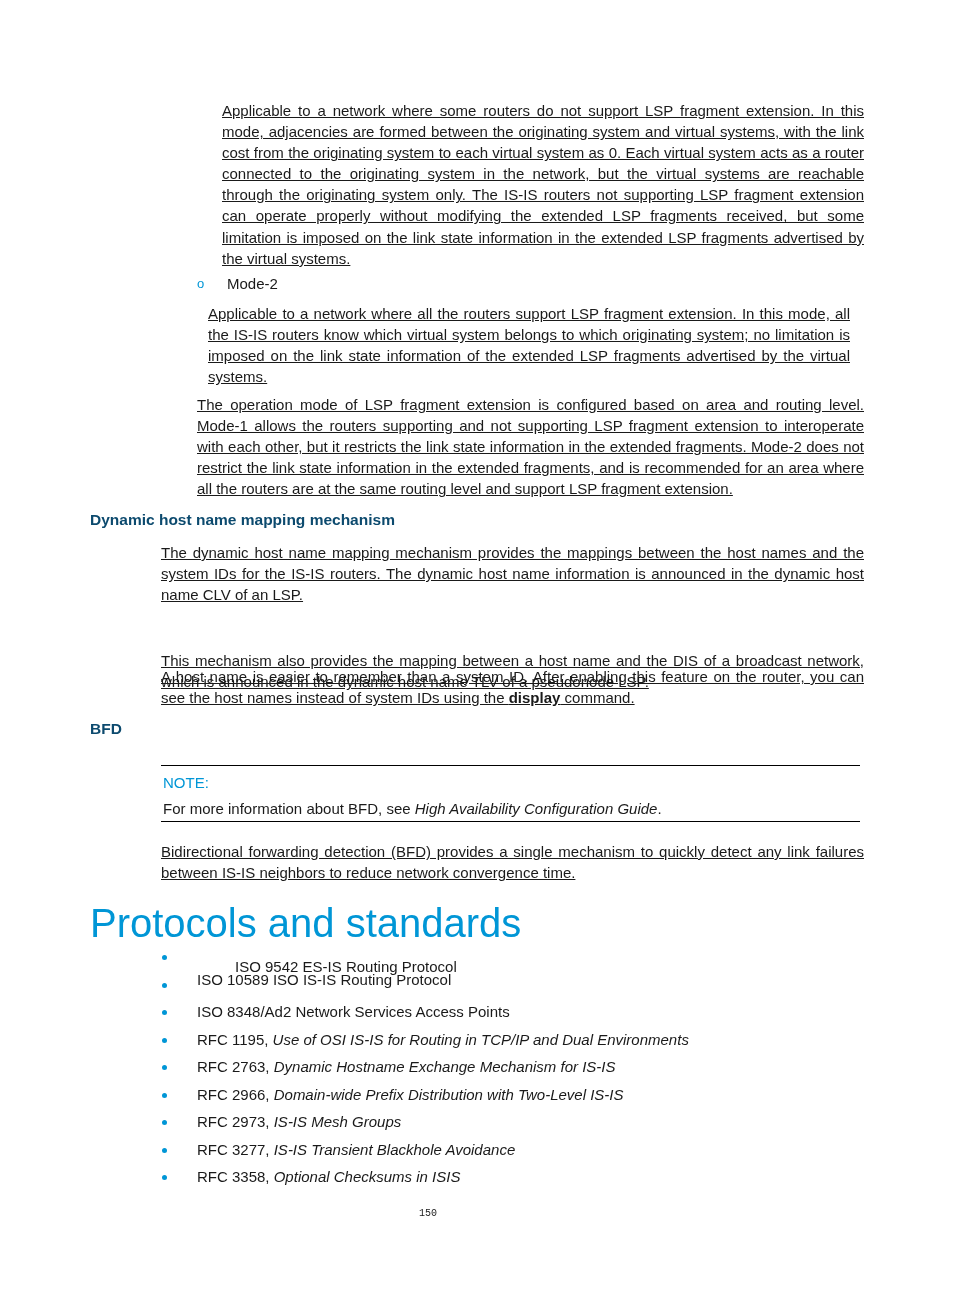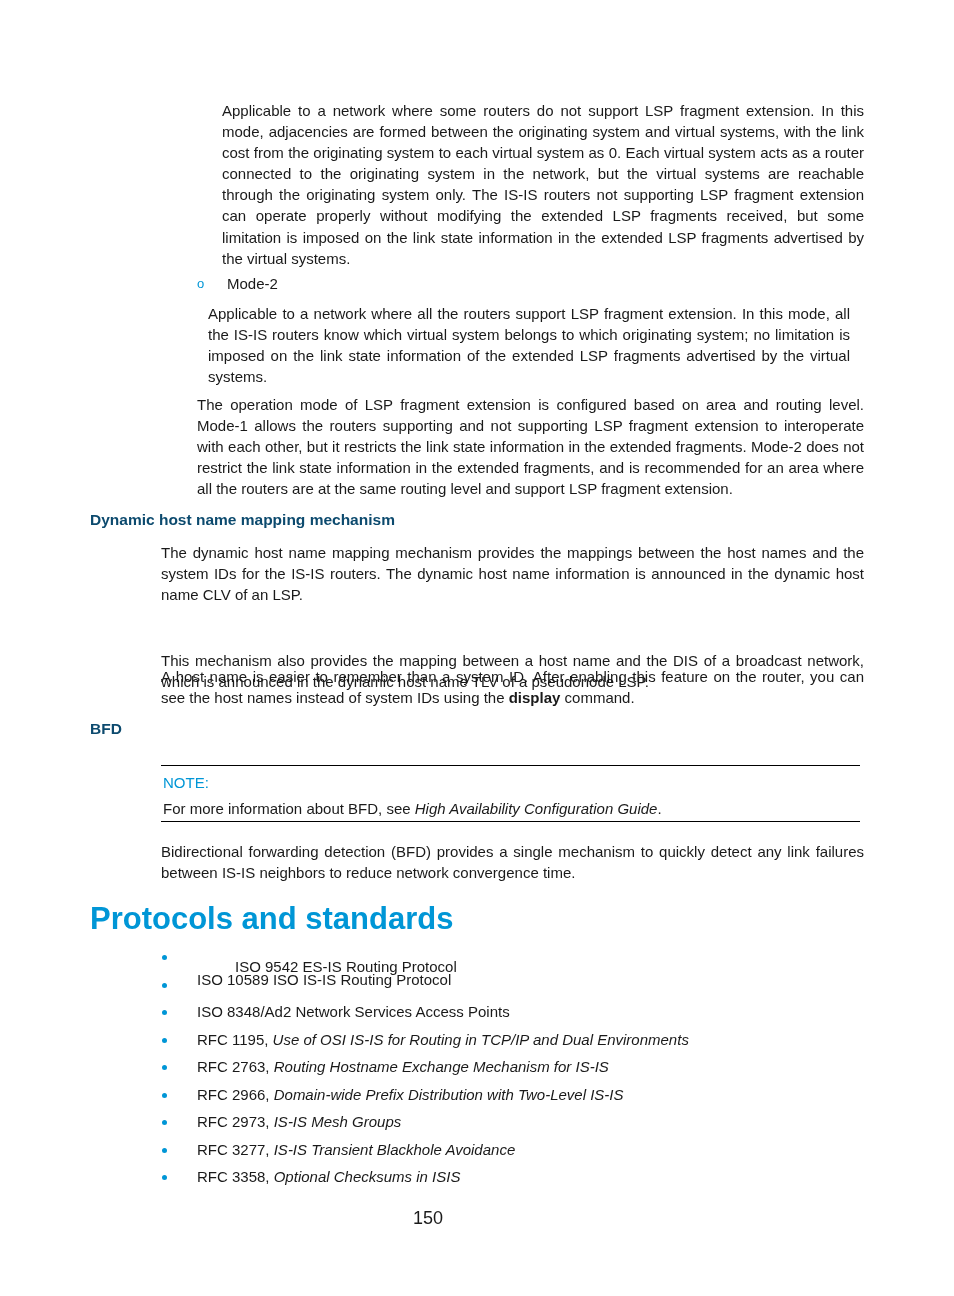--- a/index.html
+++ b/index.html
@@ -3,24 +3,24 @@
   <meta charset="utf-8">
   <style>
     html, body { margin: 0; padding: 0; background: #ffffff; }
     body {
       width: 954px; height: 1296px; position: relative; overflow: hidden;
       font-family: "Liberation Sans", sans-serif; color: #1a1a1a;
       font-size: 15px;
     }
     .abs { position: absolute; }
     p { margin: 0; }
-    .para { line-height: 21.1px; text-align: justify; }
+    .para { line-height: 21.1px; text-align: justify; text-decoration: underline; }
     .blue { color: #0096d6; }
     .h3 { font-weight: bold; font-size: 15.5px; color: #0c4a6e; }
-    .h1 { font-size: 31px; color: #0096d6; font-weight: bold; }
+    .h1 { font-size: 40px; color: #0096d6; font-weight: normal; }
     .rule { position: absolute; height: 1px; background: #000; }
     .bullet-dot { position: absolute; width: 5px; height: 5px; border-radius: 50%; background: #0096d6; }
     .list-item { position: absolute; left: 197px; line-height: 20px; }
     em { font-style: italic; }
     b { font-weight: bold; }
   </style>
 </head>
 <body>
 
 <p class="abs para" style="left:222px; top:100px; width:642px;">Applicable to a network where some routers do not support LSP fragment extension. In this mode, adjacencies are formed between the originating system and virtual systems, with the link cost from the originating system to each virtual system as 0. Each virtual system acts as a router connected to the originating system in the network, but the virtual systems are reachable through the originating system only. The IS-IS routers not supporting LSP fragment extension can operate properly without modifying the extended LSP fragments received, but some limitation is imposed on the link state information in the extended LSP fragments advertised by the virtual systems.</p>
@@ -54,28 +54,28 @@
   <span class="bullet-dot" style="left:162px; top:983px;"></span>
   <div class="list-item" style="top:957px;margin-left:38px;"><span>ISO 9542 ES-IS Routing Protocol</span><em></em></div>
 
   <span class="bullet-dot" style="left:162px; top:1010px;"></span>
   <div class="list-item" style="top:1002px;text-align:right;"><span>ISO 8348/Ad2 Network Services Access Points</span><em></em></div>
 
   <span class="bullet-dot" style="left:162px; top:1038px;"></span>
   <div class="list-item" style="top:1030px;"><span>RFC 1195, </span><em>Use of OSI IS-IS for Routing in TCP/IP and Dual Environments</em></div>
 
   <span class="bullet-dot" style="left:162px; top:1065px;"></span>
-  <div class="list-item" style="top:1057px;"><span>RFC 2763, </span><em>Routing Hostname Exchange Mechanism for IS-IS</em></div>
+  <div class="list-item" style="top:1057px;"><span>RFC 2763, </span><em>Dynamic Hostname Exchange Mechanism for IS-IS</em></div>
 
   <span class="bullet-dot" style="left:162px; top:1093px;"></span>
   <div class="list-item" style="top:1085px;"><span>RFC 2966, </span><em>Domain-wide Prefix Distribution with Two-Level IS-IS</em></div>
 
   <span class="bullet-dot" style="left:162px; top:1120px;"></span>
   <div class="list-item" style="top:1112px;"><span>RFC 2973, </span><em>IS-IS Mesh Groups</em></div>
 
   <span class="bullet-dot" style="left:162px; top:1148px;"></span>
   <div class="list-item" style="top:1140px;"><span>RFC 3277, </span><em>IS-IS Transient Blackhole Avoidance</em></div>
 
   <span class="bullet-dot" style="left:162px; top:1175px;"></span>
   <div class="list-item" style="top:1167px;"><span>RFC 3358, </span><em>Optional Checksums in ISIS</em></div>
 </div>
 
-<div class="abs" style="left:0; width:856px; top:1208px; text-align:center; font-size:18px;">150</div>
+<div class="abs" style="left:0; width:856px; top:1208px; text-align:center; font-size:10px;font-family:Liberation Mono, monospace;">150</div>
 
 </body></html>

